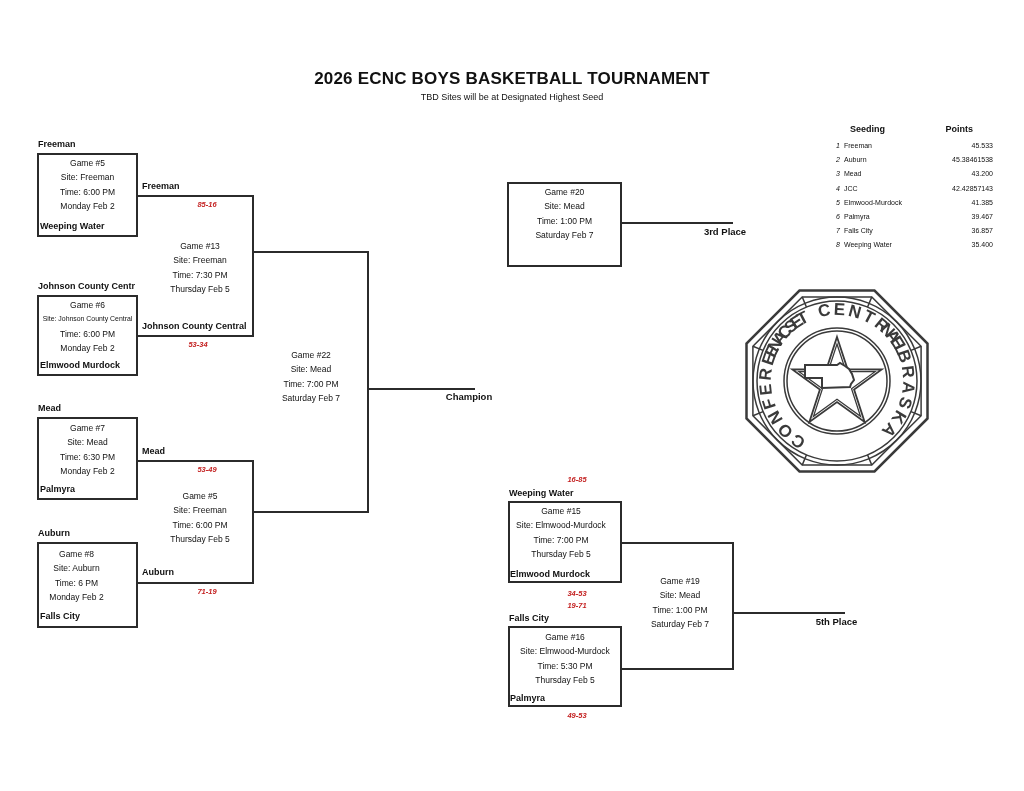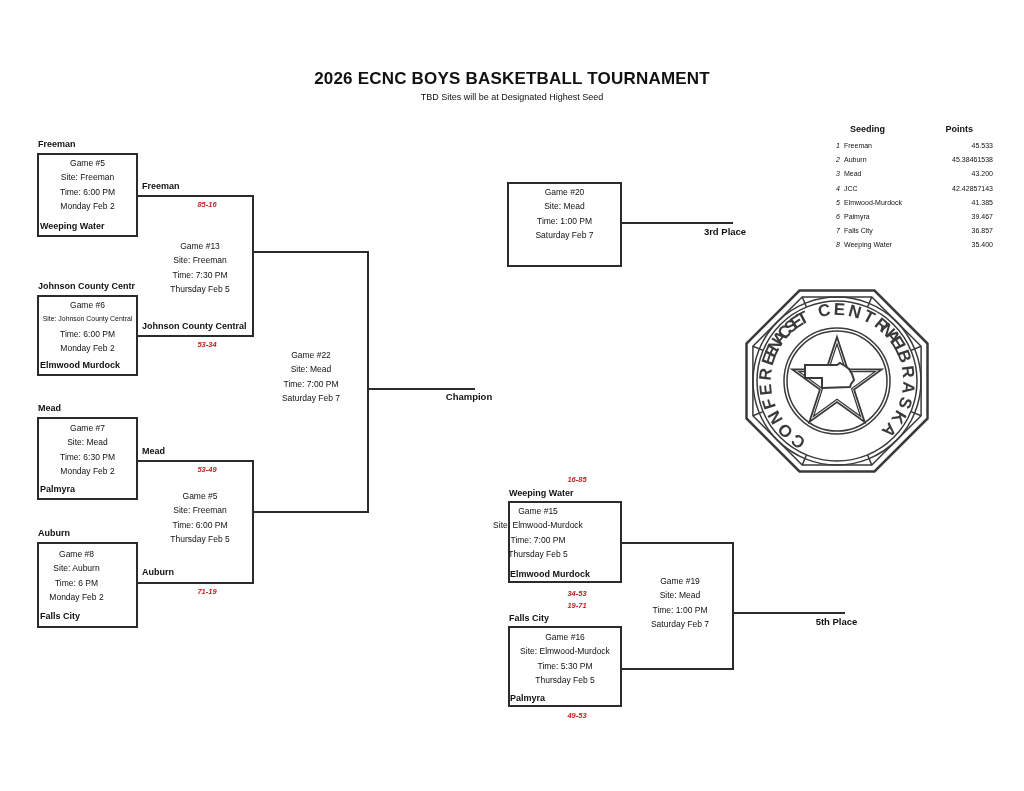--- a/index.html
+++ b/index.html
@@ -72,21 +72,21 @@
     <div>Monday Feb 2</div>
   </div>
   <div class="team" style="left:40px;top:611px">Falls City</div>
 
   <div class="team" style="left:142px;top:181px">Freeman</div>
   <div class="hline" style="left:138px;top:195px;width:116px"></div>
   <div class="score" style="left:138px;top:200px;width:114px">85-16</div>
 
   <div class="team" style="left:142px;top:321px">Johnson County Central</div>
   <div class="hline" style="left:138px;top:335px;width:116px"></div>
-  <div class="score" style="left:138px;top:340px;width:114px">53-34</div>
+  <div class="score" style="left:129px;top:340px;width:114px">53-34</div>
 
   <div class="vline" style="left:252px;top:195px;height:142px"></div>
   <div class="hline" style="left:252px;top:251px;width:117px"></div>
   <div class="info" style="left:144px;top:239px;width:112px">
     <div>Game #13</div>
     <div>Site: Freeman</div>
     <div>Time: 7:30 PM</div>
     <div>Thursday Feb 5</div>
   </div>
 
@@ -123,21 +123,21 @@
     <div>Site: Mead</div>
     <div>Time: 1:00 PM</div>
     <div>Saturday Feb 7</div>
   </div>
   <div class="hline" style="left:621px;top:222px;width:112px"></div>
   <div class="plabel" style="left:621px;top:226px;width:112px">3rd Place</div>
 
   <div class="score" style="left:508px;top:475px;width:114px">16-85</div>
   <div class="team" style="left:509px;top:488px">Weeping Water</div>
   <div class="box" style="left:508px;top:501px;width:114px;height:82px"></div>
-  <div class="info" style="left:481px;top:504px;width:114px">
+  <div class="info" style="left:504px;top:504px;width:114px">
     <div>Game #15</div>
     <div>Site: Elmwood-Murdock</div>
     <div>Time: 7:00 PM</div>
     <div>Thursday Feb 5</div>
   </div>
   <div class="team" style="left:510px;top:569px">Elmwood Murdock</div>
   <div class="score" style="left:508px;top:589px;width:114px">34-53</div>
 
   <div class="score" style="left:508px;top:601px;width:114px">19-71</div>
   <div class="team" style="left:509px;top:613px">Falls City</div>

